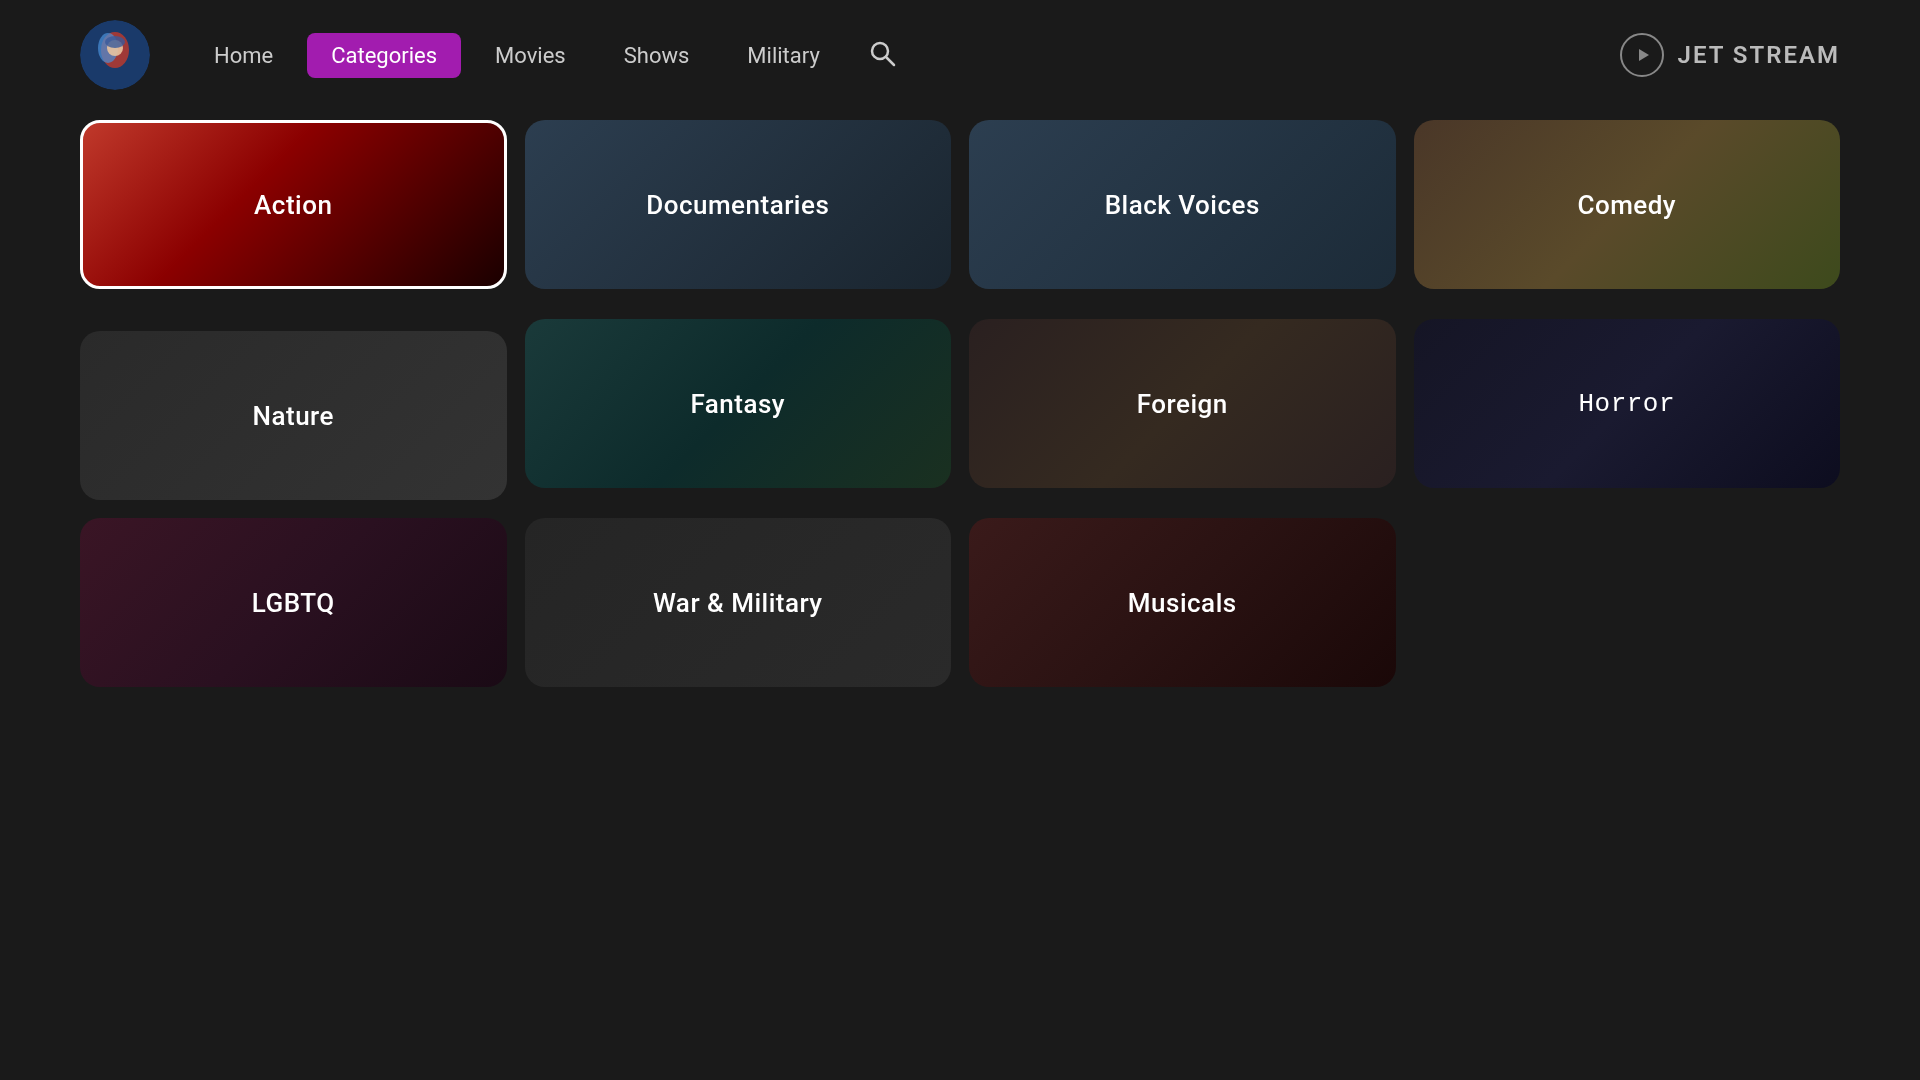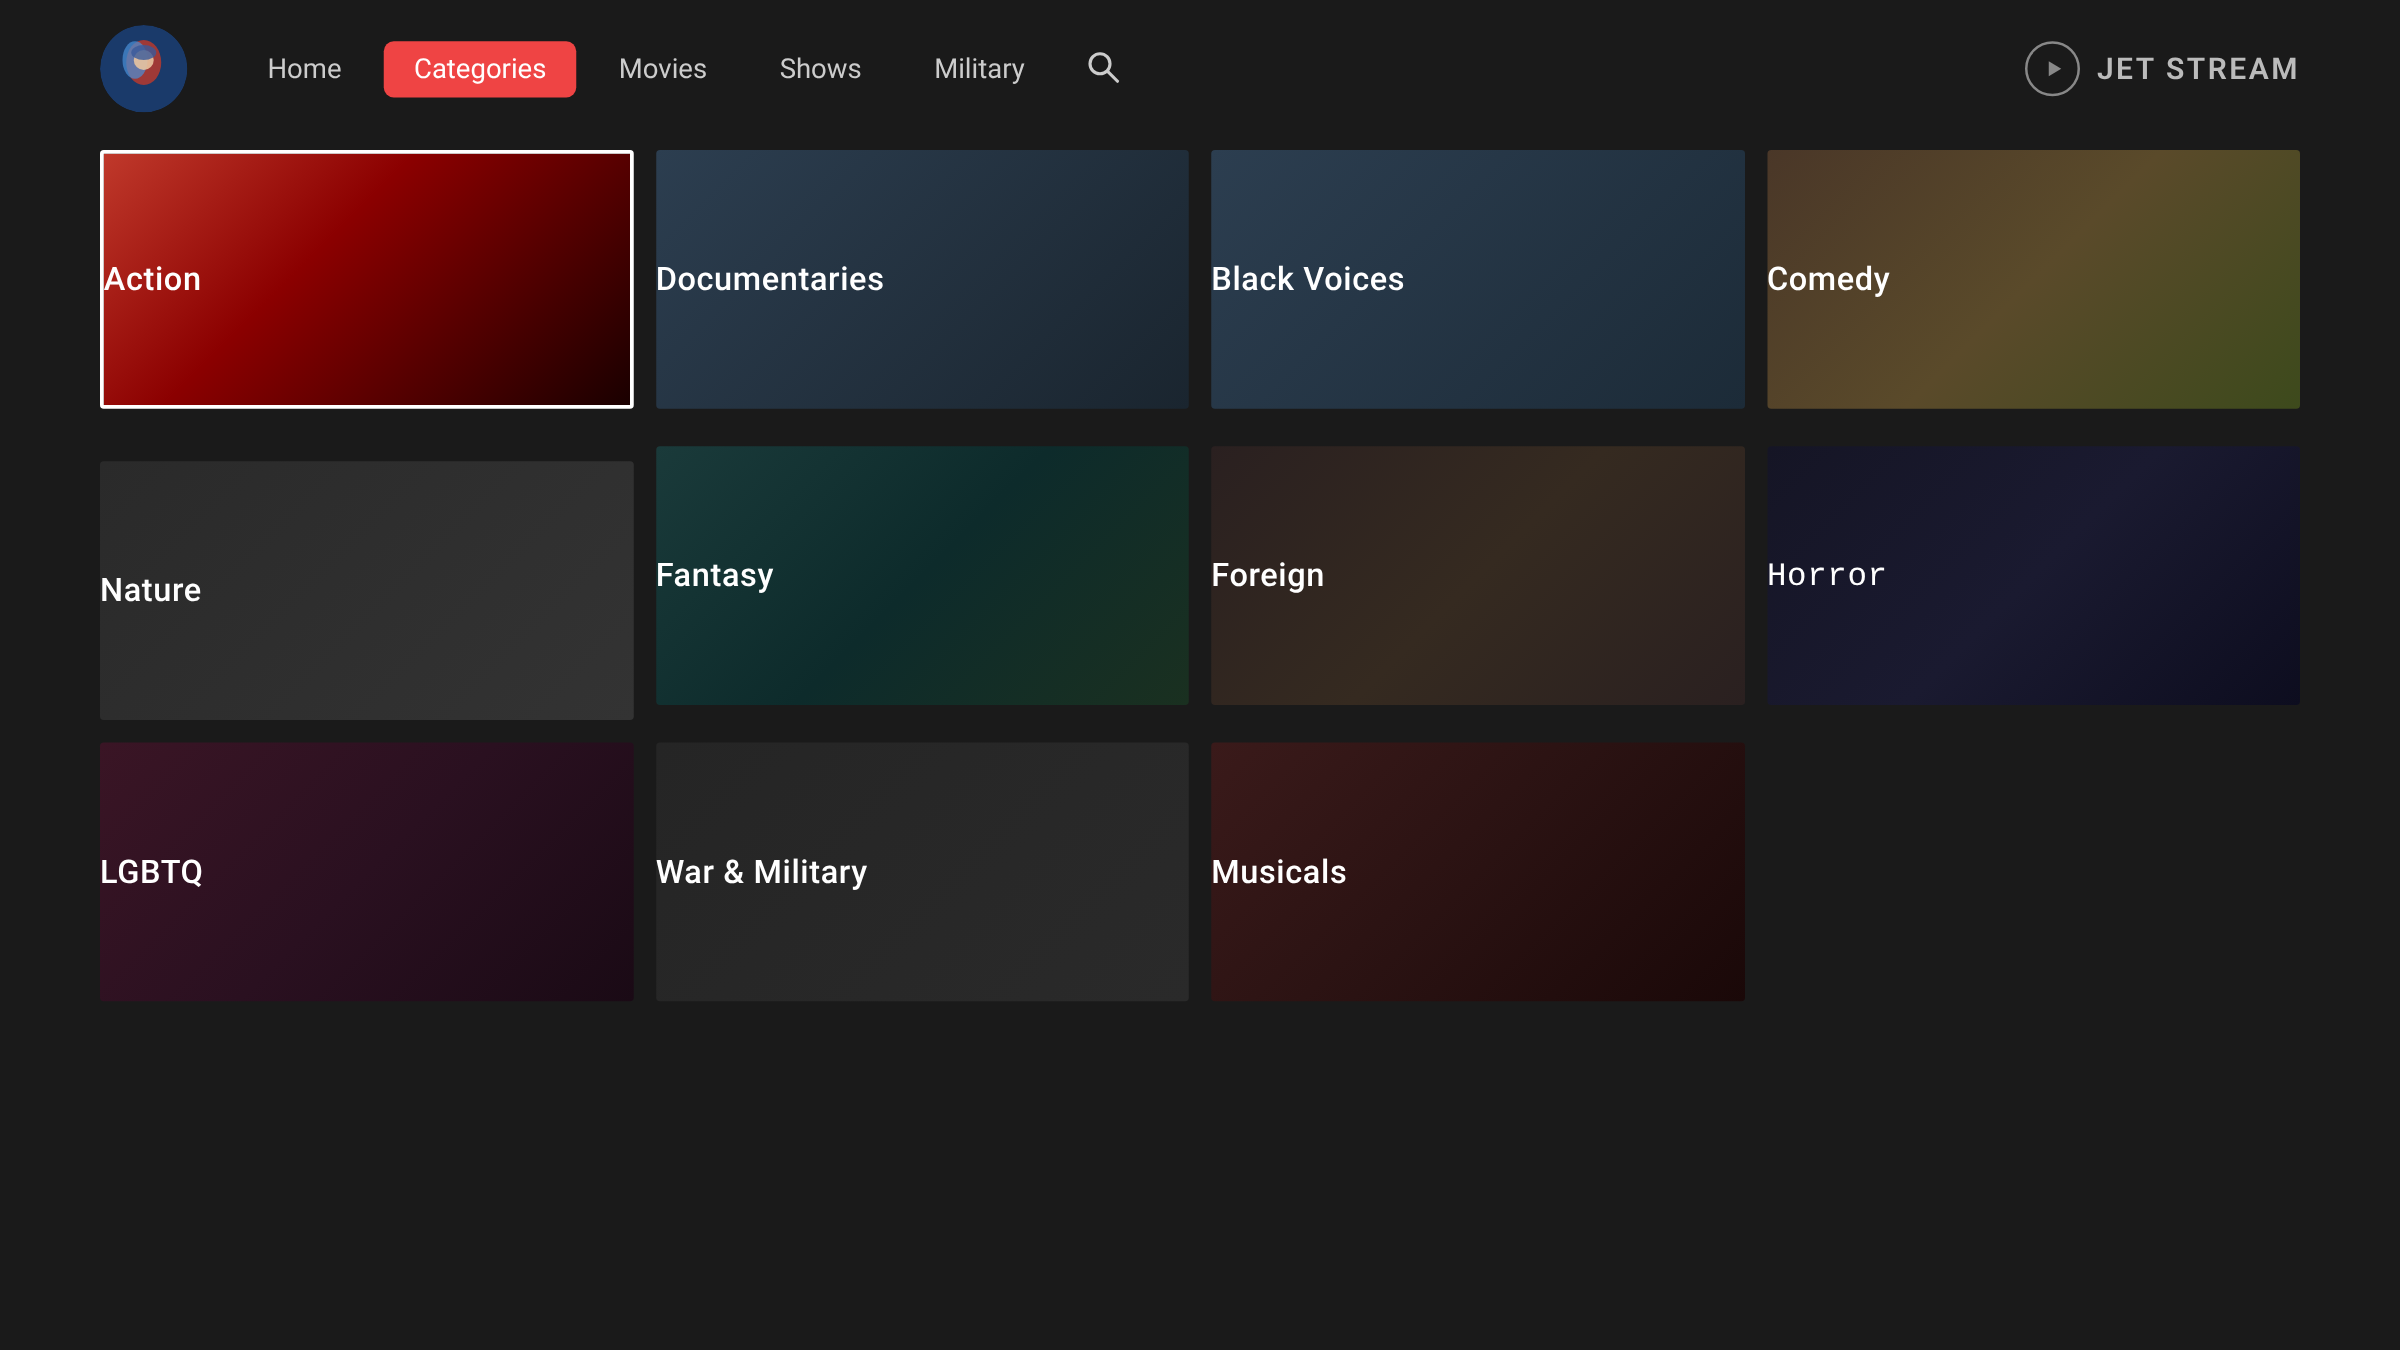--- a/index.html
+++ b/index.html
@@ -49,21 +49,21 @@
     .nav-item {
       padding: 10px 24px;
       border-radius: 8px;
       font-size: 22px;
       color: #cccccc;
       cursor: pointer;
       white-space: nowrap;
     }
 
     .nav-item.active {
-      background-color: #ef4444;
+      background-color: #a21caf;
       color: #ffffff;
     }
 
     .search-icon-btn {
       padding: 10px 14px;
       cursor: pointer;
       color: #cccccc;
     }
 
     .brand-area {
@@ -97,27 +97,28 @@
     }
 
     .categories-grid {
       display: grid;
       grid-template-columns: repeat(4, 1fr);
       grid-template-rows: repeat(3, 1fr);
       gap: 18px;
     }
 
     .category-card {
-      border-radius: 3px;
-      display: flex;
-      align-items: center;
+      border-radius: 20px;
+      display: flex;
+      align-items: center;
+      justify-content: center;
       cursor: pointer;
       position: relative;
       overflow: hidden;
-      height: 207px;
+      height: 169px;
     }
 
     .category-card-label {
       font-size: 26px;
       font-weight: 500;
       color: #ffffff;
       z-index: 2;
       text-align: center;
       letter-spacing: 0.5px;
     }

